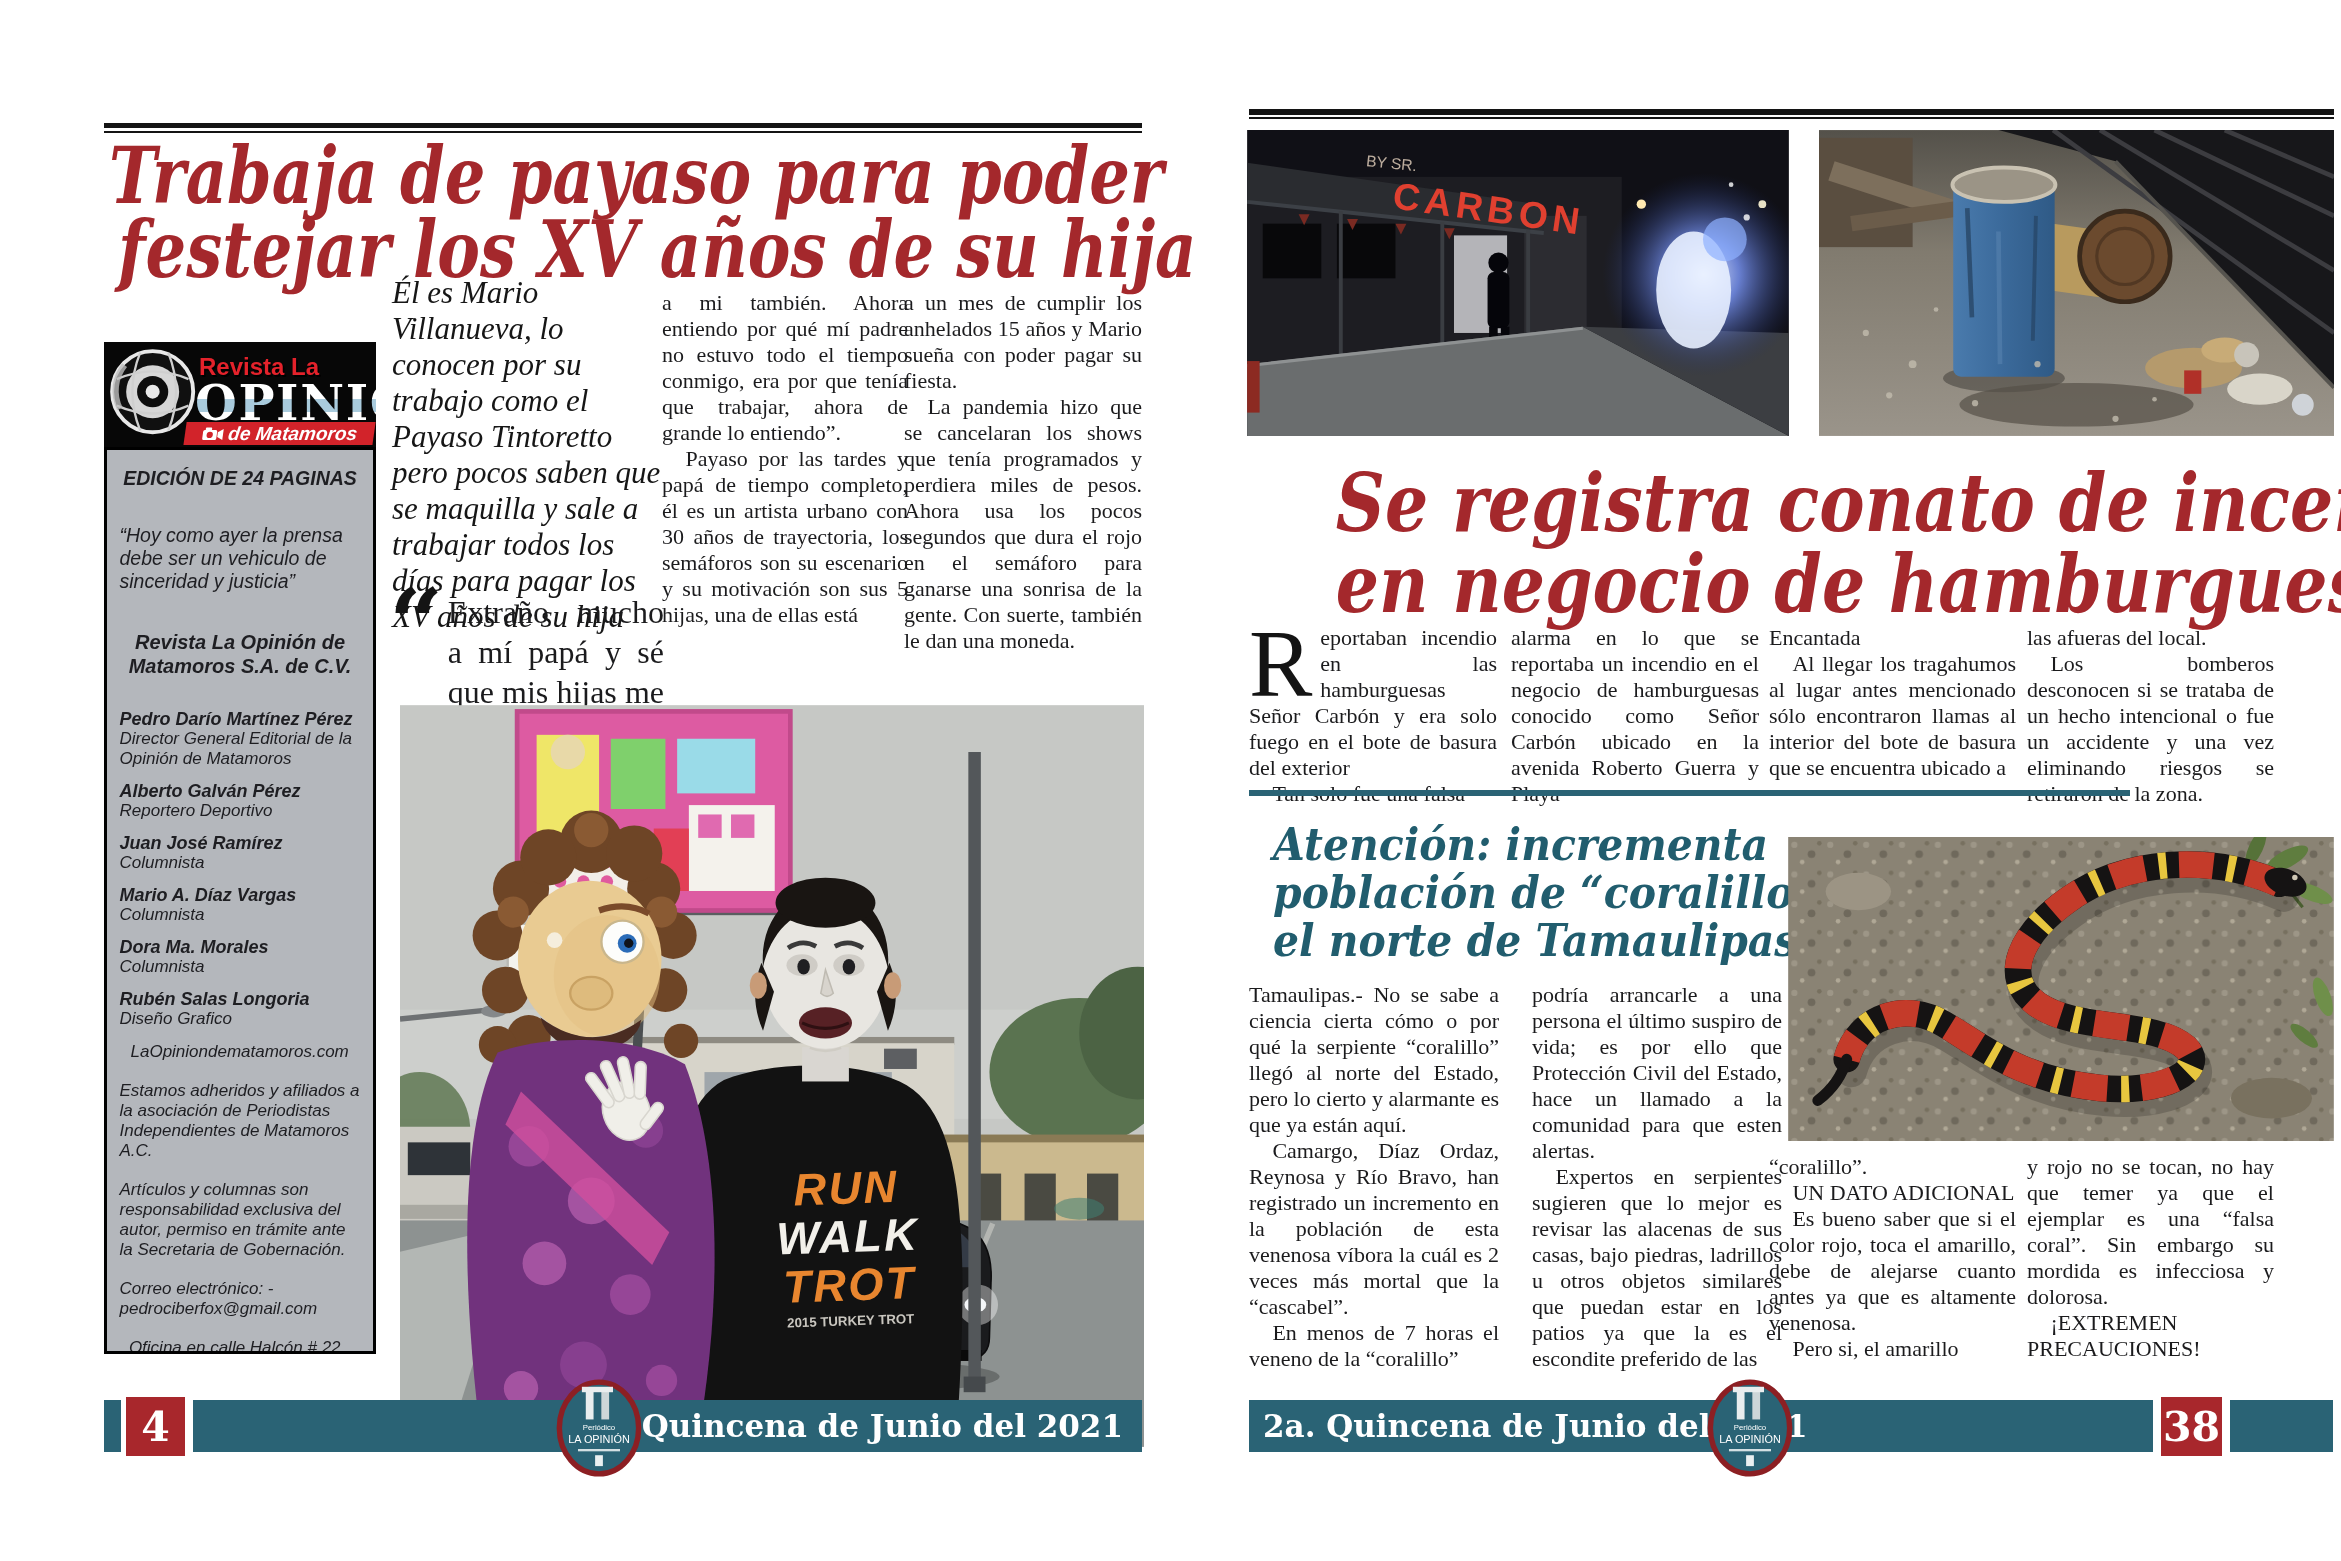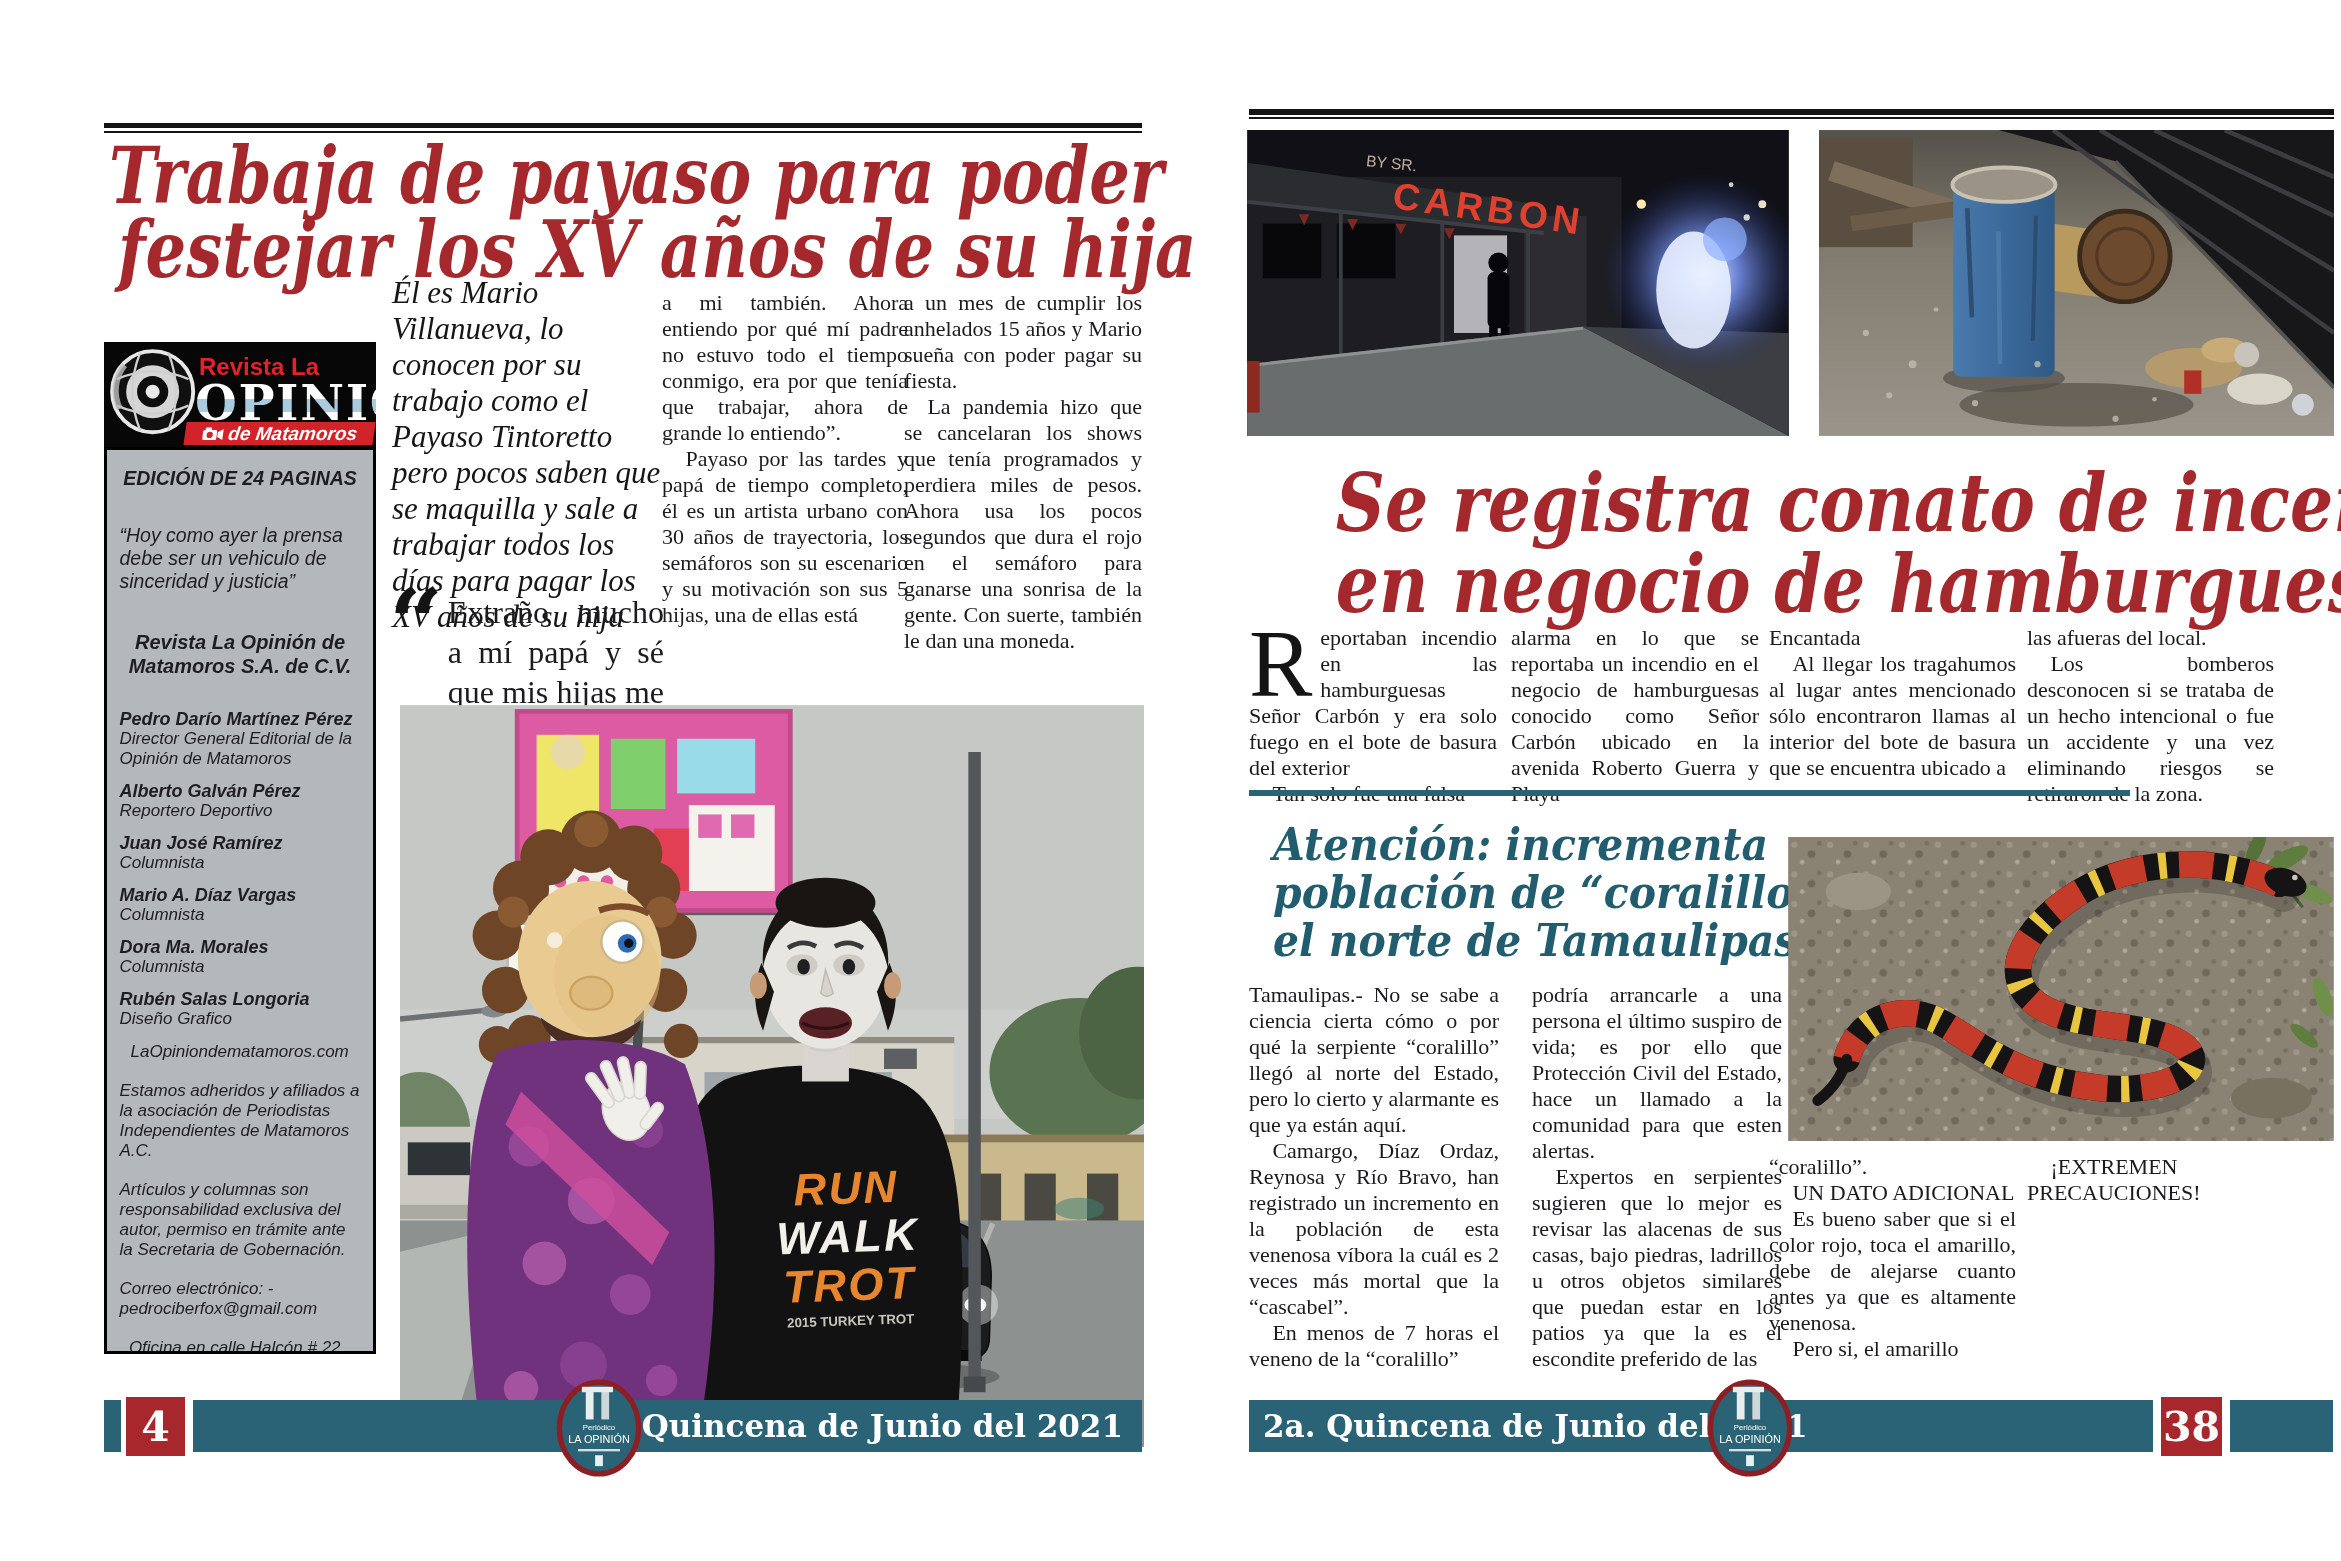--- a/index.html
+++ b/index.html
@@ -506,20 +506,21 @@
       <p>podría arrancarle a una persona el último suspiro de vida; es por ello que Protección Civil del Estado, hace un llamado a la comunidad para que esten alertas.</p>
       <p class="ind">Expertos en serpientes sugieren que lo mejor es revisar las alacenas de sus casas, bajo piedras, ladrillos u otros objetos similares que puedan estar en los patios ya que la es el escondite preferido de las</p>
     </div>
     <div class="abs body-col" style="left:1769px;top:1154px;width:247px;height:250px;">
       <p>“coralillo”.</p>
       <p class="ind">UN DATO ADICIONAL</p>
       <p class="ind">Es bueno saber que si el color rojo, toca el amarillo, debe de alejarse cuanto antes ya que es altamente venenosa.</p>
       <p class="ind">Pero si, el amarillo</p>
     </div>
     <div class="abs body-col" style="left:2027px;top:1154px;width:247px;height:250px;">
+      <p>y rojo no se tocan, no hay que temer ya que el ejemplar es una “falsa coral”. Sin embargo su mordida es infecciosa y dolorosa.</p>
       <p class="ind">¡EXTREMEN PRECAUCIONES!</p>
     </div>
 
     <div class="abs bar" style="left:1249px;top:1400px;width:904px;height:52px;">
       <div class="footdate" style="position:absolute;left:14px;top:0;">2a. Quincena de Junio del 2021</div>
     </div>
     <svg class="abs" style="left:1707px;top:1379px;" width="86" height="98" viewBox="0 0 110 126">
       <ellipse cx="55" cy="63" rx="51" ry="59" fill="#2a6375" stroke="#8c1f23" stroke-width="7"></ellipse>
       <rect x="38" y="16" width="10" height="36" fill="#e9edee"></rect>
         <rect x="58" y="16" width="10" height="36" fill="#cdd6d8"></rect>

